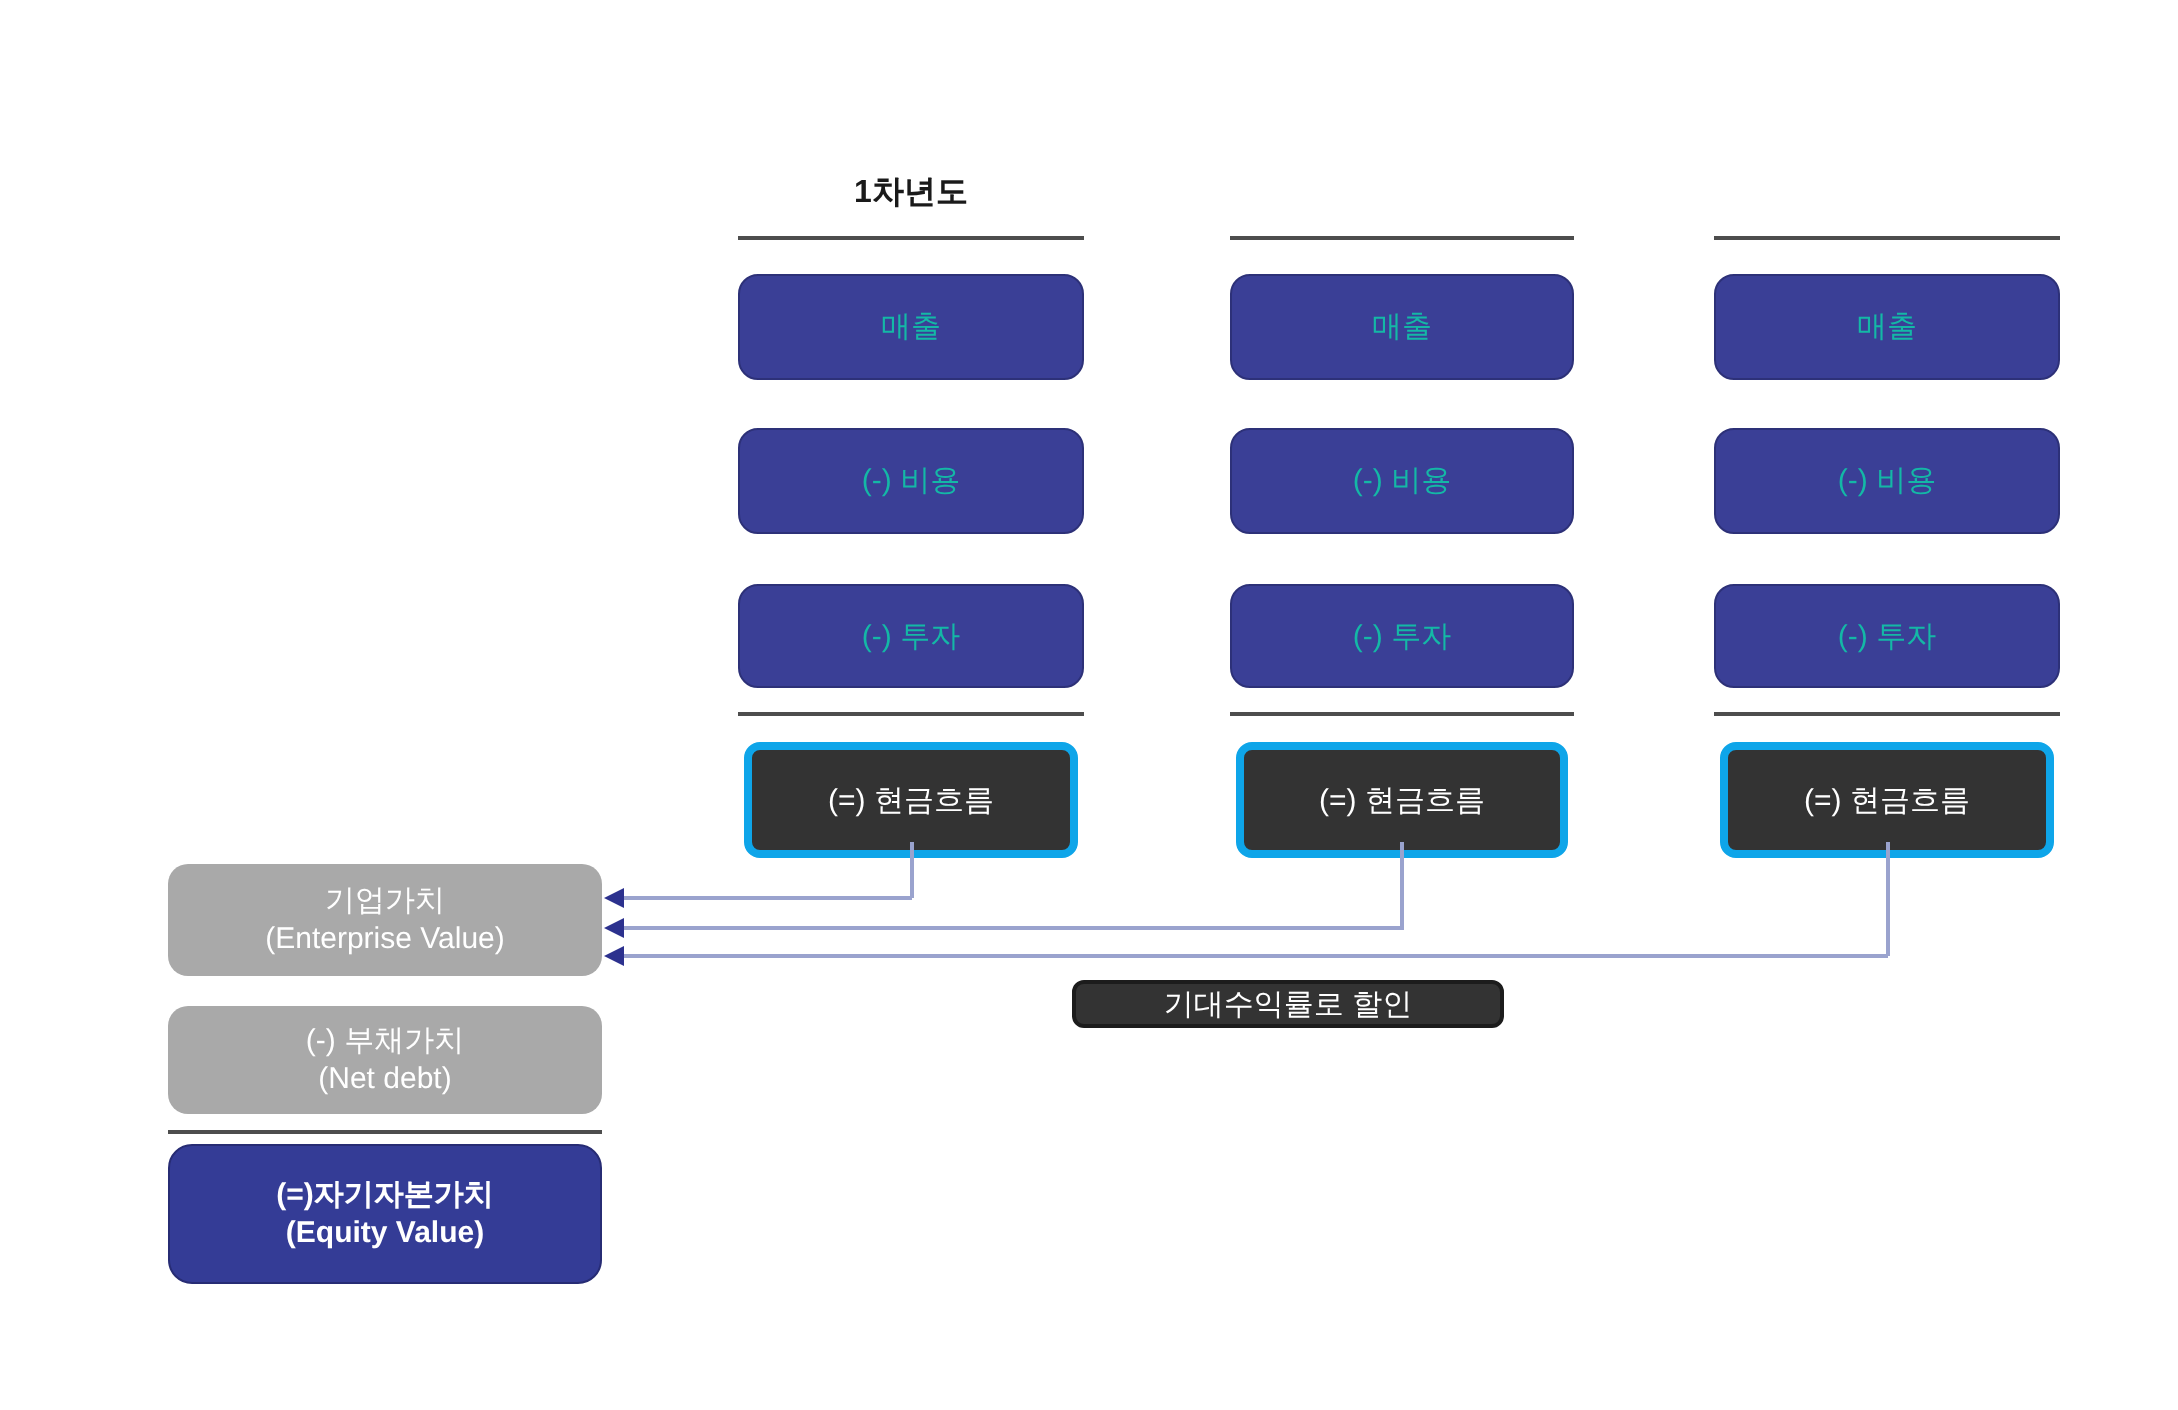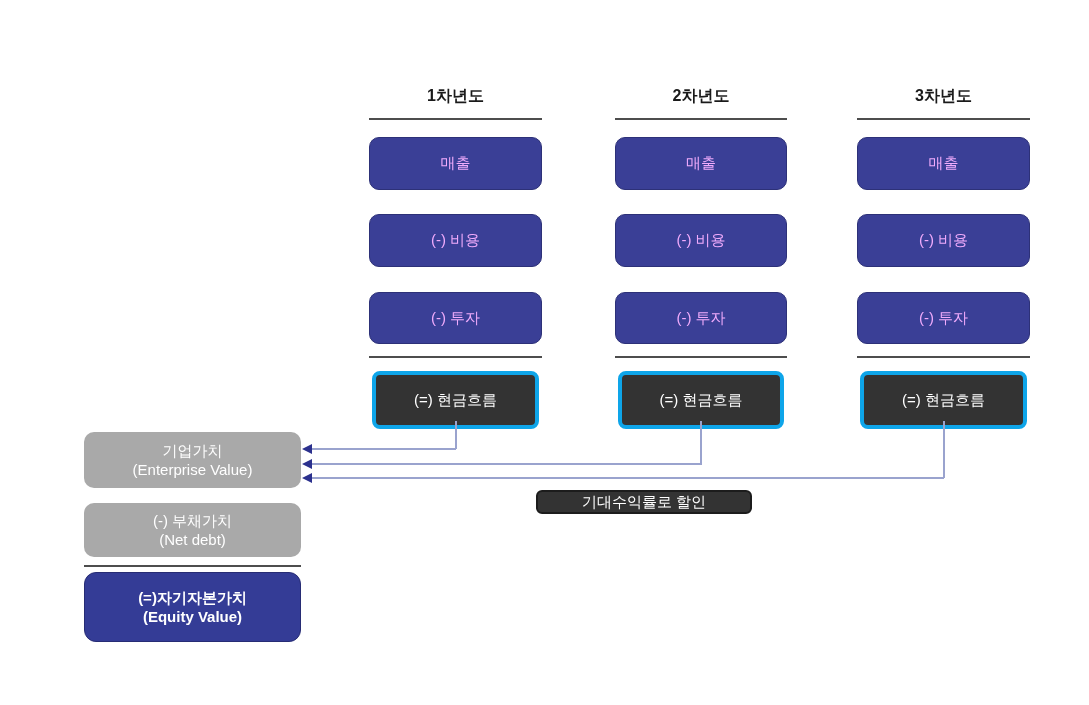--- a/index.html
+++ b/index.html
@@ -20,21 +20,21 @@
     position: absolute; top: 86px; left: 0; right: 0;
     text-align: center; font-size: 16px; font-weight: bold; color: #1a1a1a;
   }
   .col-underline {
     position: absolute; top: 118px; left: 0; right: 0;
     border-top: 2px solid #4d4d4d; height: 0;
   }
   .flow-box {
     position: absolute; left: 0; right: 0; height: 51px;
     background: #3a3f96; border: 1px solid #2d3178; border-radius: 10px;
-    color: #f0abfc; font-size: 15px;
+    color: #14b8a6; font-size: 15px;
     display: flex; align-items: center; justify-content: center;
   }
   .flow-box.r1 { top: 137px; }
   .flow-box.r2 { top: 214px; }
   .flow-box.r3 { top: 292px; height: 50px; }
   .sum-line {
     position: absolute; top: 356px; left: 0; right: 0;
     border-top: 2px solid #4d4d4d; height: 0;
   }
   .cash-box {
@@ -88,31 +88,29 @@
     <div class="col-header">1차년도</div>
     <div class="col-underline"></div>
     <div class="flow-box r1">매출</div>
     <div class="flow-box r2">(-) 비용</div>
     <div class="flow-box r3">(-) 투자</div>
     <div class="sum-line"></div>
     <div class="cash-box">(=) 현금흐름</div>
   </div>
 
   <div class="year-col" style="left:579px; width:172px;">
-    <div class="col-header">2차년도</div>
     <div class="col-underline"></div>
     <div class="flow-box r1">매출</div>
     <div class="flow-box r2">(-) 비용</div>
     <div class="flow-box r3">(-) 투자</div>
     <div class="sum-line"></div>
     <div class="cash-box">(=) 현금흐름</div>
   </div>
 
   <div class="year-col" style="left:821px;">
-    <div class="col-header">3차년도</div>
     <div class="col-underline"></div>
     <div class="flow-box r1">매출</div>
     <div class="flow-box r2">(-) 비용</div>
     <div class="flow-box r3">(-) 투자</div>
     <div class="sum-line"></div>
     <div class="cash-box">(=) 현금흐름</div>
   </div>
 
   <div class="abs conn-v" style="left:418.5px; top:421px; height:28px;"></div>
   <div class="abs conn-h" style="left:276px; top:448px; width:144px;"></div>

